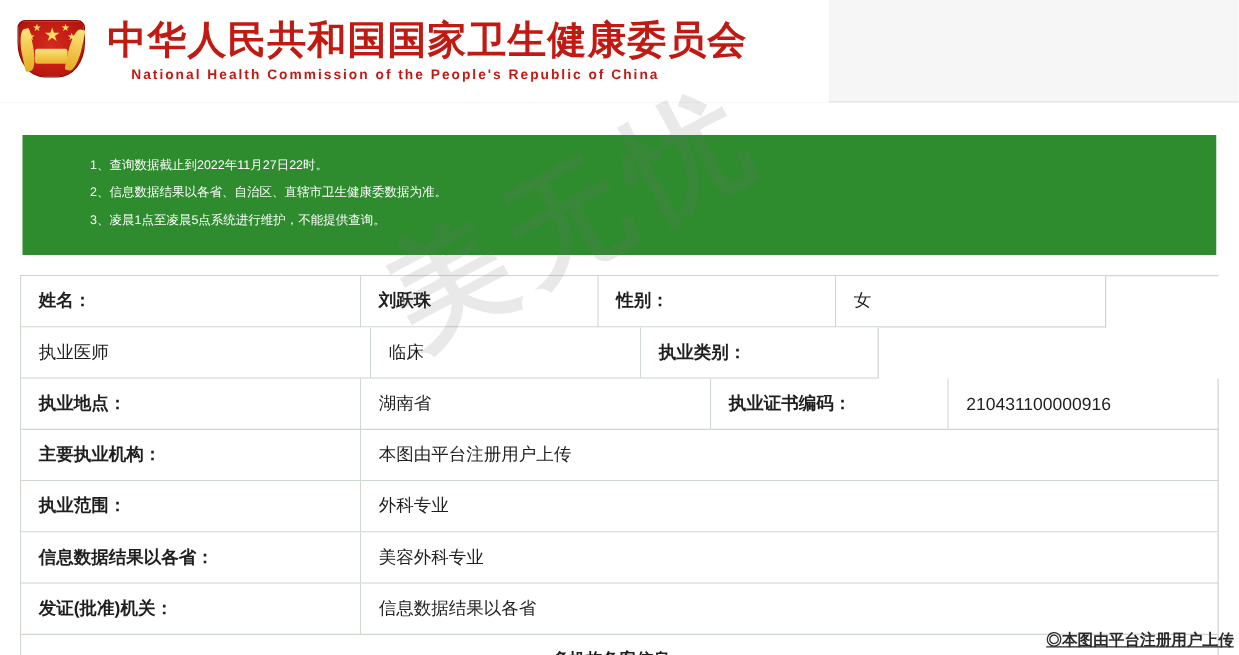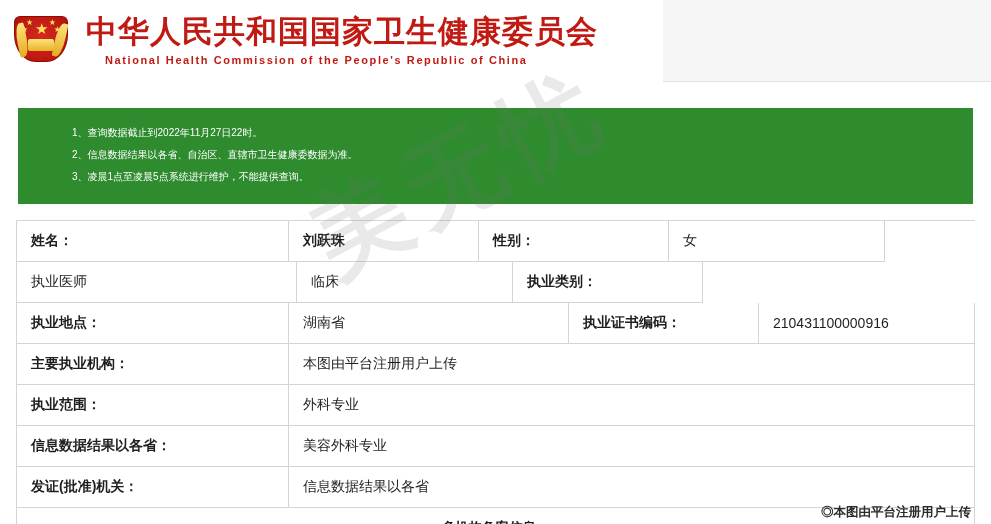--- a/index.html
+++ b/index.html
@@ -151,27 +151,28 @@
     font-size: 96px;
     font-weight: bold;
     color: rgba(120,120,120,0.16);
     transform: rotate(-28deg);
     letter-spacing: 10px;
     pointer-events: none;
     white-space: nowrap;
   }
   .wm-corner {
     position: absolute;
-    right: 20px; bottom: 3px;
+    right: 4px; bottom: 3px;
     font-size: 12.5px;
     font-weight: bold;
     color: #2b2b2b;
     background: rgba(255,255,255,0.0);
     white-space: nowrap;
     pointer-events: none;
+    text-decoration: underline;
   }
 </style>
 </head>
 <body>
 
 <div id="page">
 
   <div class="header">
     <div class="header-inner">
       <div class="emblem">

